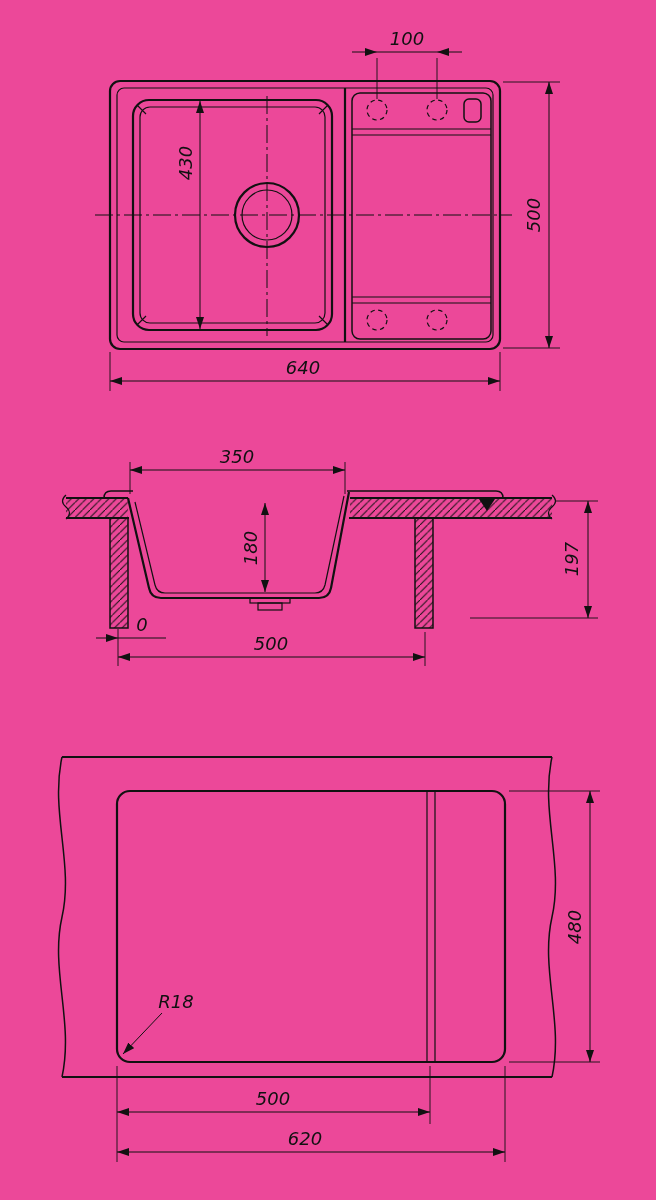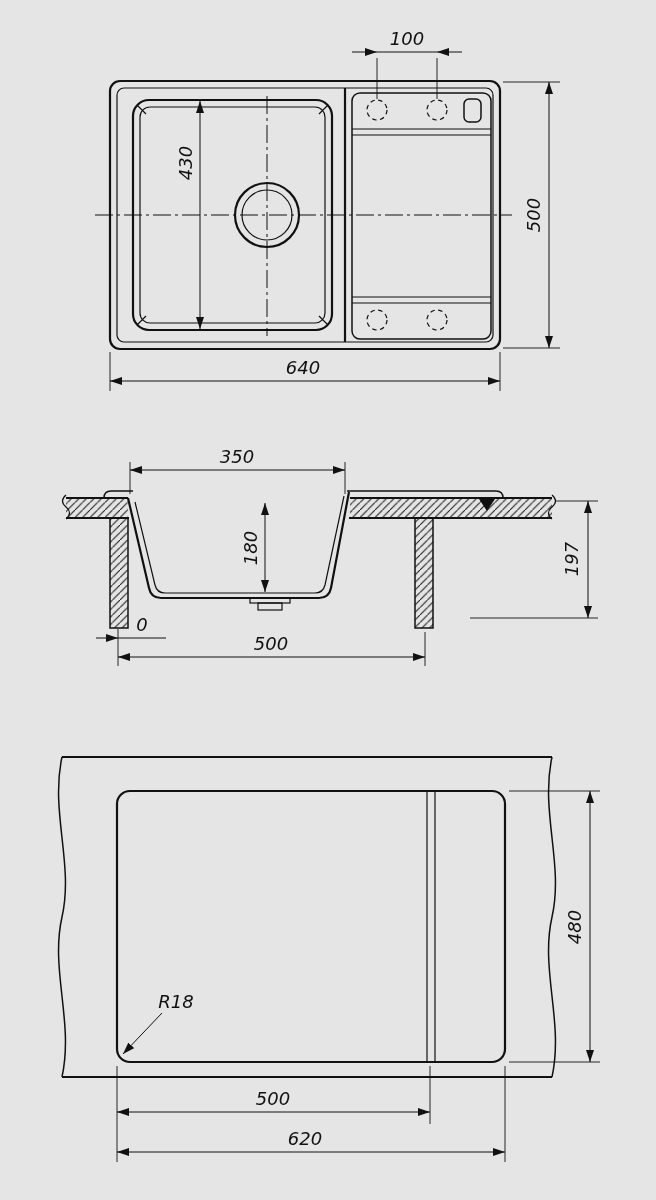--- a/index.html
+++ b/index.html
@@ -1,16 +1,16 @@
 <!DOCTYPE html>
 <html><head>
 <meta charset="utf-8">
 <style>
   html,body{margin:0;padding:0;background:#fff;}
-  .page{width:656px;height:1200px;background:#e5e5e5;position:relative;}
+  .page{width:656px;height:1200px;background:#ec4899;position:relative;}
   .ln{stroke:#111;fill:none;}
   .w2{stroke-width:2.2;}
   .w15{stroke-width:1.5;}
   .w12{stroke-width:1.2;}
   .dim{stroke:#111;stroke-width:1;fill:none;}
   .ext{stroke:#111;stroke-width:0.9;fill:none;}
   .cl{stroke:#111;stroke-width:1;stroke-dasharray:18 4 3 4;fill:none;}
   .hid{stroke:#111;stroke-width:1.2;stroke-dasharray:4.5 3.5;fill:none;}
   text.dimt{font-family:"DejaVu Sans",sans-serif;font-style:italic;font-size:18px;fill:#111;}
   marker path{fill:#111;stroke:none;}

